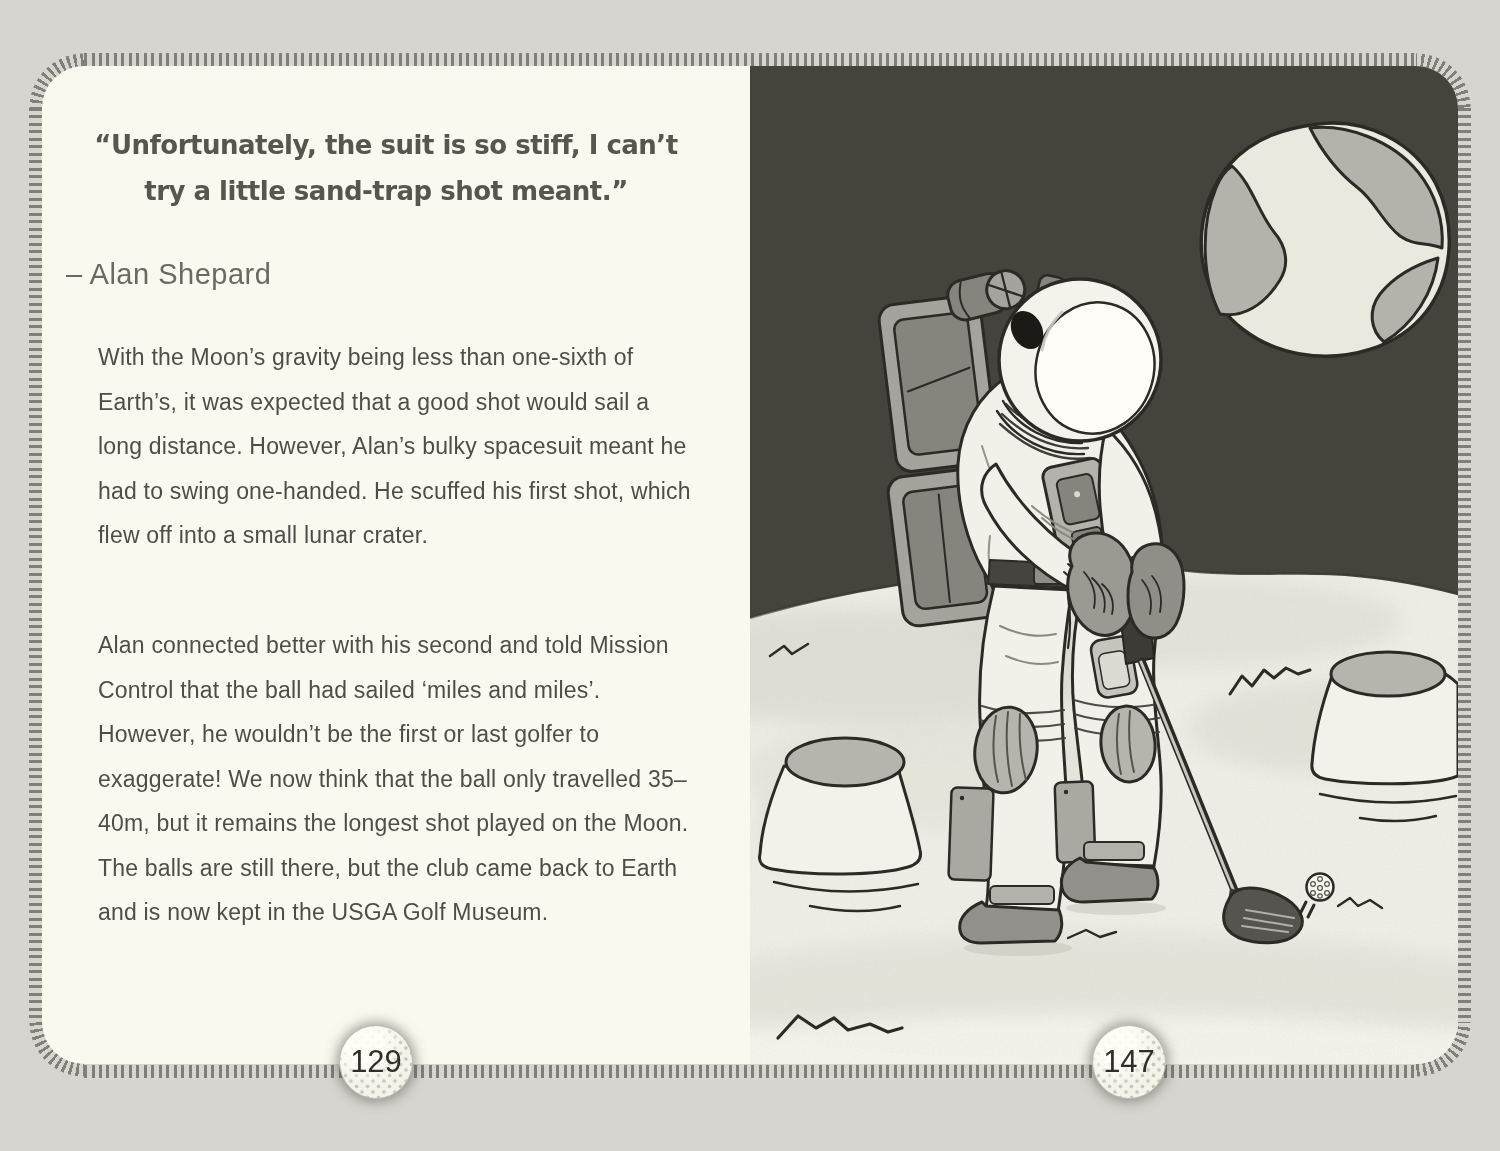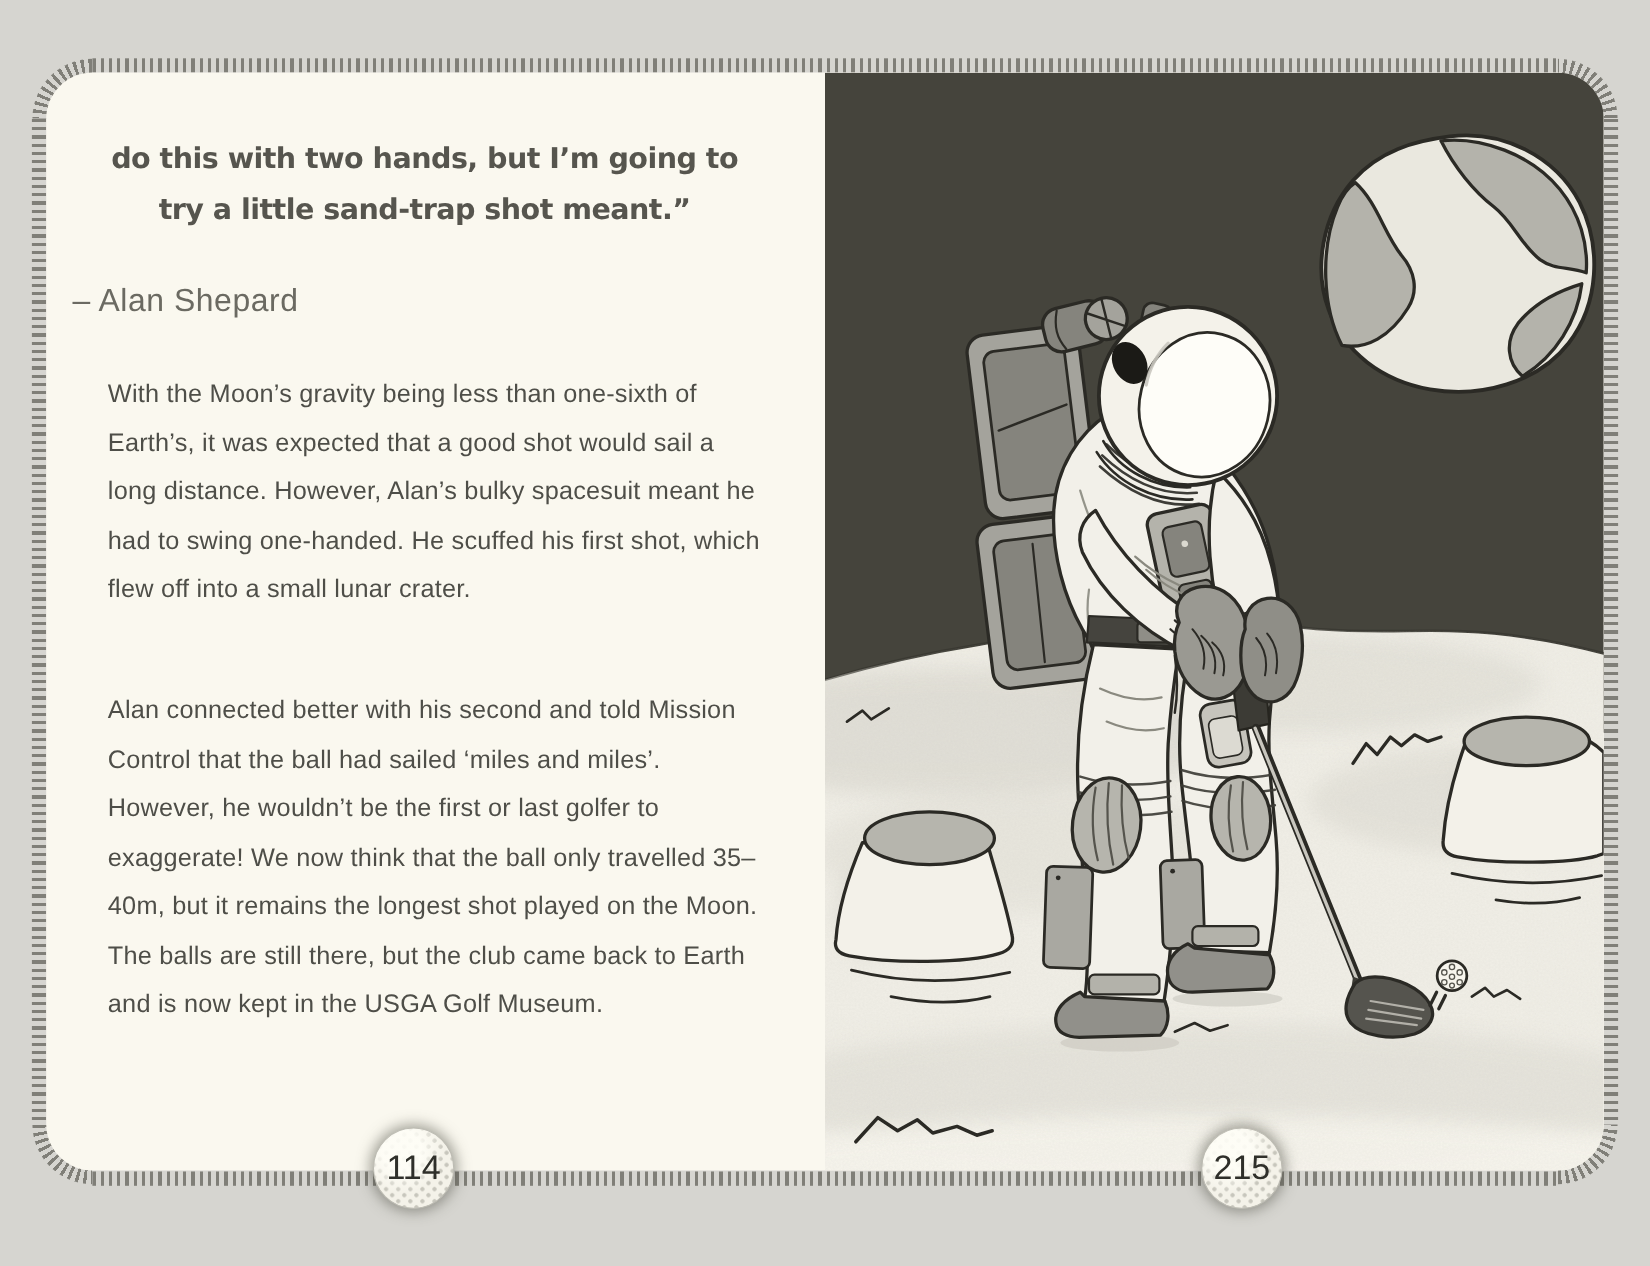--- a/index.html
+++ b/index.html
@@ -82,21 +82,21 @@
   <div class="stitch v right"></div>
   <div class="stitch-corner tl"></div>
   <div class="stitch-corner tr"></div>
   <div class="stitch-corner bl"></div>
   <div class="stitch-corner br"></div>
 
   <div class="page">
 
     <section class="left-page">
       <div class="quote">
-        <span class="qline">do this with two hands, but I’m going to</span>
+        <span class="qline">“Unfortunately, the suit is so stiff, I can’t</span>
         <span class="qline">try a little sand-trap shot meant.”</span>
       </div>
       <div class="attribution">– Alan Shepard</div>
       <p class="bodytext p1">With the Moon’s gravity being less than one-sixth of Earth’s, it was expected that a good shot would sail a long distance. However, Alan’s bulky spacesuit meant he had to swing one-handed. He scuffed his first shot, which flew off into a small lunar crater.</p>
       <p class="bodytext p2">Alan connected better with his second and told Mission Control that the ball had sailed ‘miles and miles’. However, he wouldn’t be the first or last golfer to exaggerate! We now think that the ball only travelled 35–40m, but it remains the longest shot played on the Moon. The balls are still there, but the club came back to Earth and is now kept in the USGA Golf Museum.</p>
     </section>
 
     <section class="right-page">
       <svg width="708" height="998" viewBox="0 0 708 998" stroke-linecap="round" stroke-linejoin="round" aria-label="Astronaut in a bulky spacesuit playing golf on the Moon: dark sky with Earth above, cratered lunar surface, a golf club about to strike a dimpled golf ball">
         <defs>
@@ -288,19 +288,19 @@
               <circle cx="577" cy="827" r="2.4"></circle>
             <circle cx="570" cy="830" r="2.2"></circle>
           </g>
           <path d="M556 836 L550 848 M564 839 L558 851" stroke="#2b2a25" stroke-width="3" fill="none"></path>
         </g>
       </svg>
     </section>
   </div>
 
   <div class="page-ball left">
-    <span>114</span>
+    <span>129</span>
   </div>
   <div class="page-ball right">
-    <span>215</span>
+    <span>147</span>
   </div>
 
 </div>
 
 </body></html>

